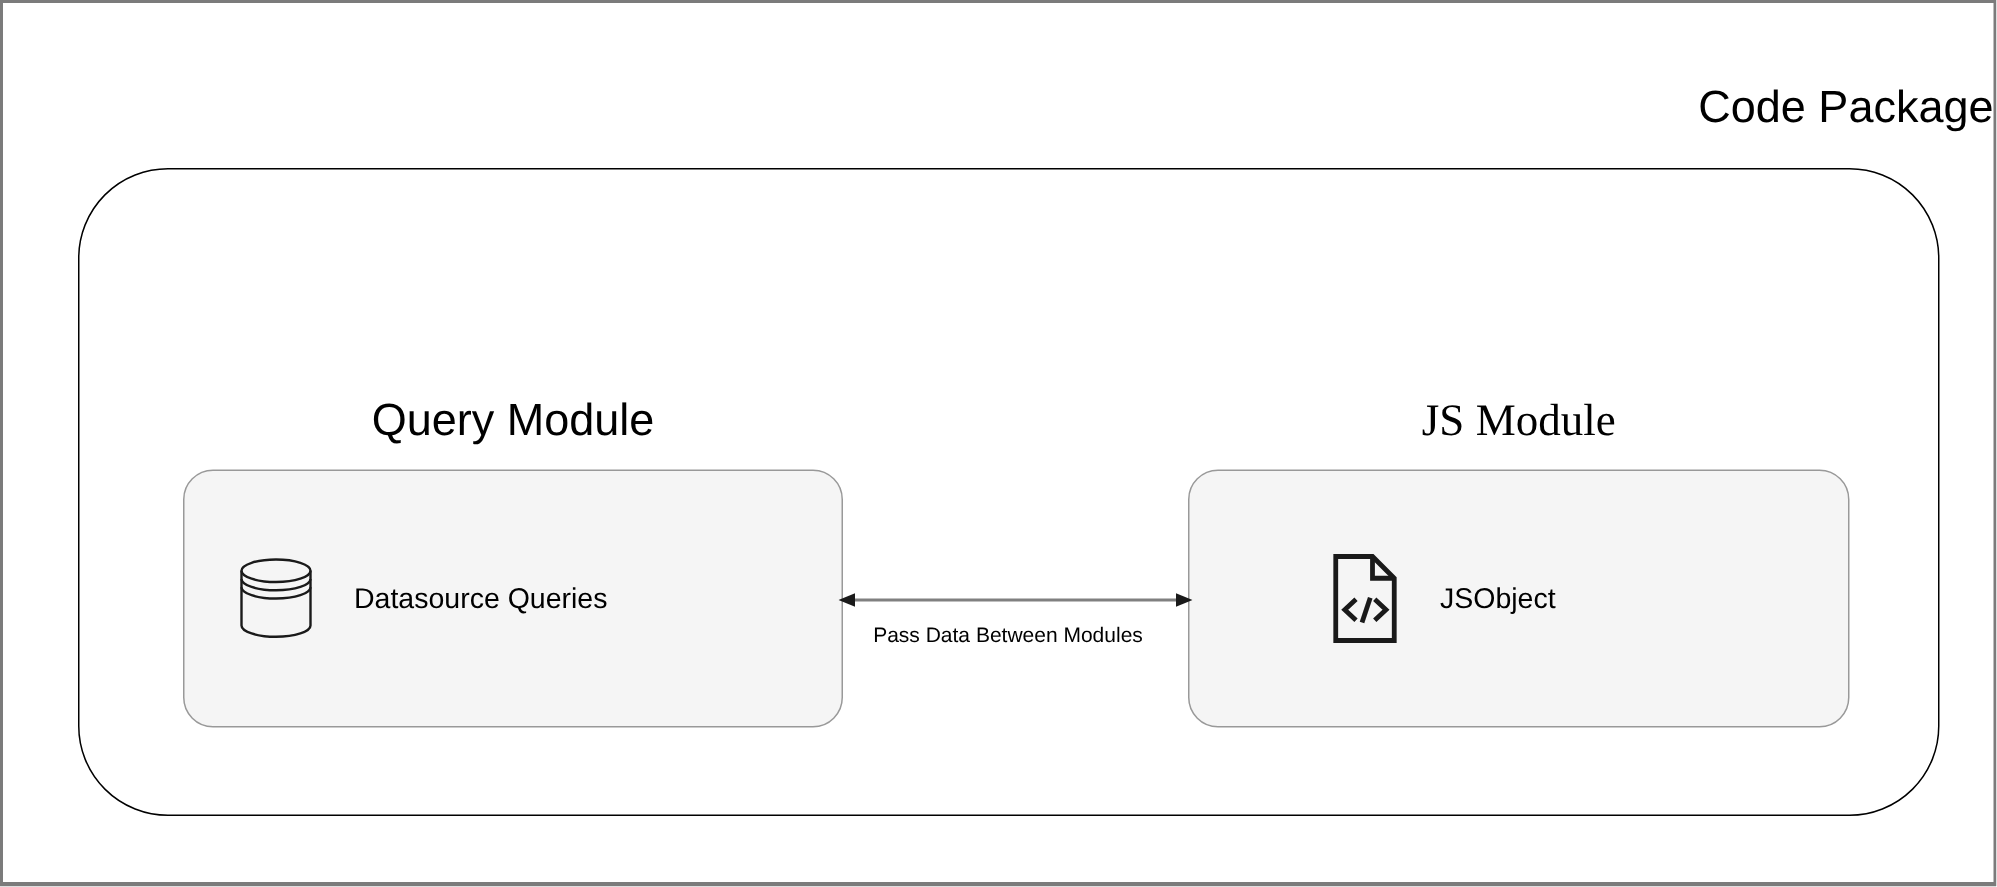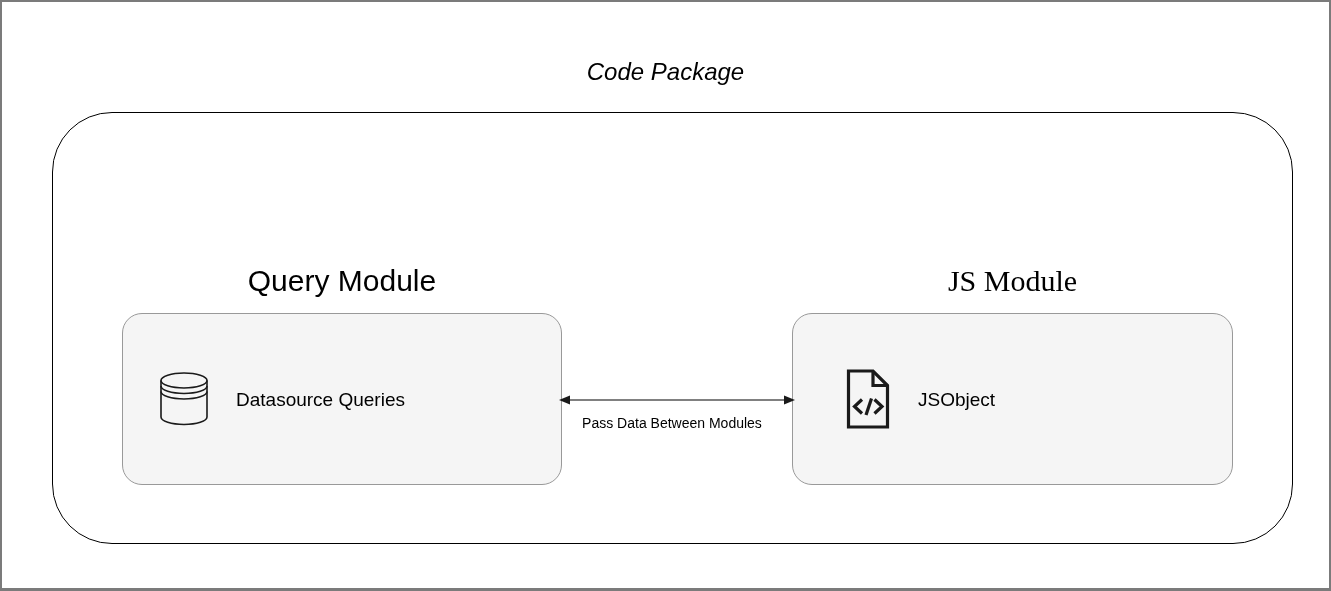--- a/index.html
+++ b/index.html
@@ -17,25 +17,24 @@
     border: 2px solid #7b7b7b;
     border-bottom-width: 3px;
     background: #ffffff;
     overflow: hidden;
   }
   .diagram-title {
     position: absolute;
     top: 57px;
     left: 0;
     width: 100%;
-    text-align: center;
-    font-size: 24px;
+    text-align: right;
+    font-size: 30px;
     line-height: 26px;
     color: #000000;
-    font-style: italic;
   }
   .package-container {
     position: absolute;
     left: 50px;
     top: 110px;
     width: 1241px;
     height: 432px;
     box-sizing: border-box;
     border: 1px solid #000000;
     border-radius: 60px;
@@ -56,21 +55,21 @@
     top: 311px;
     height: 172px;
     box-sizing: border-box;
     background: #f5f5f5;
     border: 1px solid #999999;
     border-radius: 20px;
     display: flex;
     align-items: center;
   }
   .module-box.query { left: 120px; width: 440px; padding-left: 36px; }
-  .module-box.js    { left: 790px; width: 441px; padding-left: 52px; }
+  .module-box.js    { left: 790px; width: 441px; padding-left: 94px; }
   .node-icon { flex: 0 0 auto; display: block; }
   .node-label {
     margin-left: 27px;
     font-size: 19px;
     line-height: 23px;
     color: #000000;
     white-space: nowrap;
   }
   .connector-arrow {
     position: absolute;

